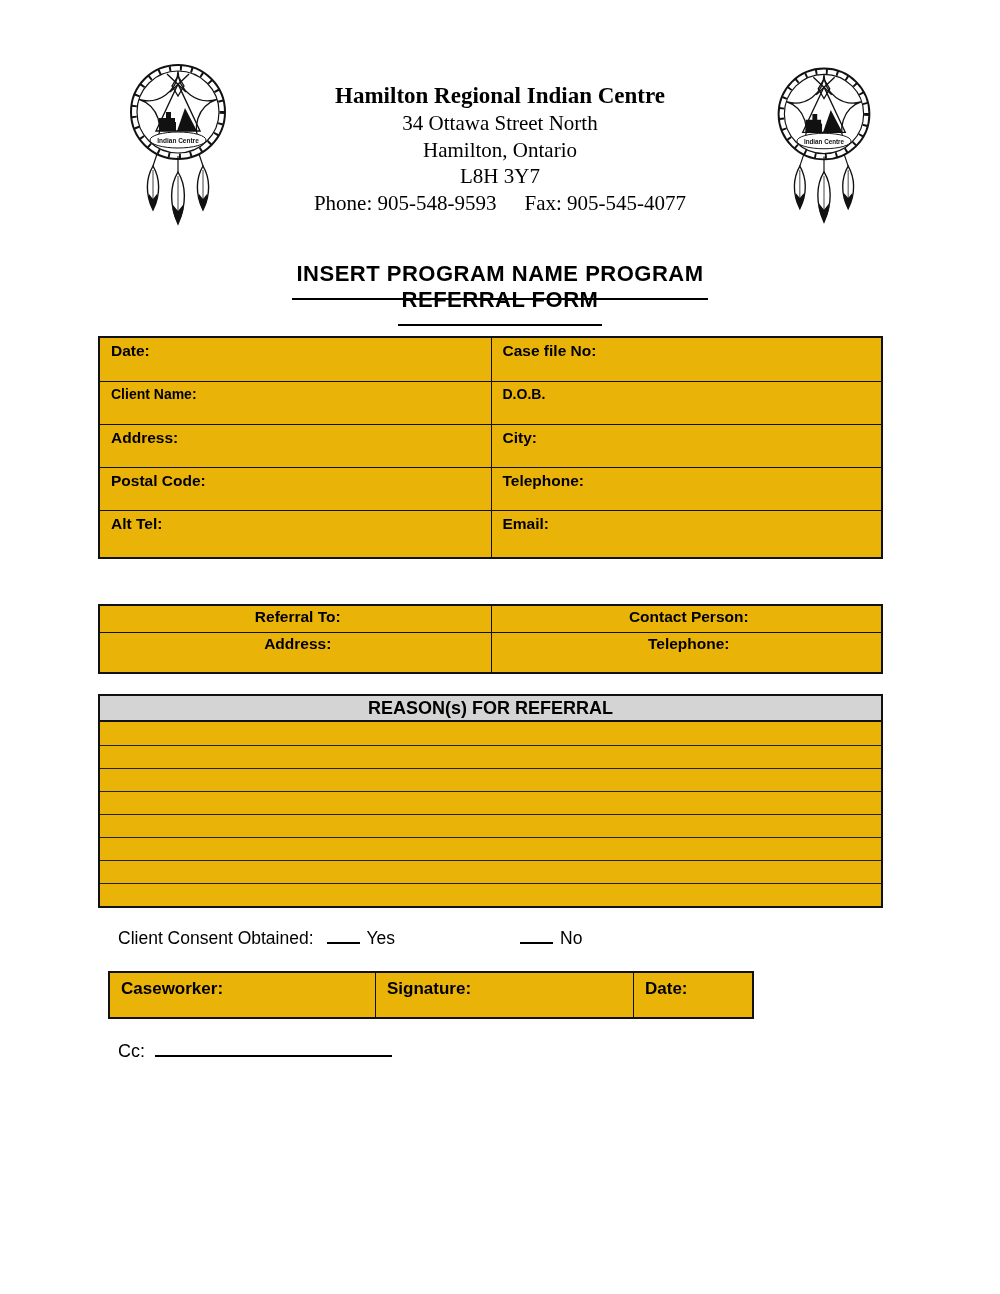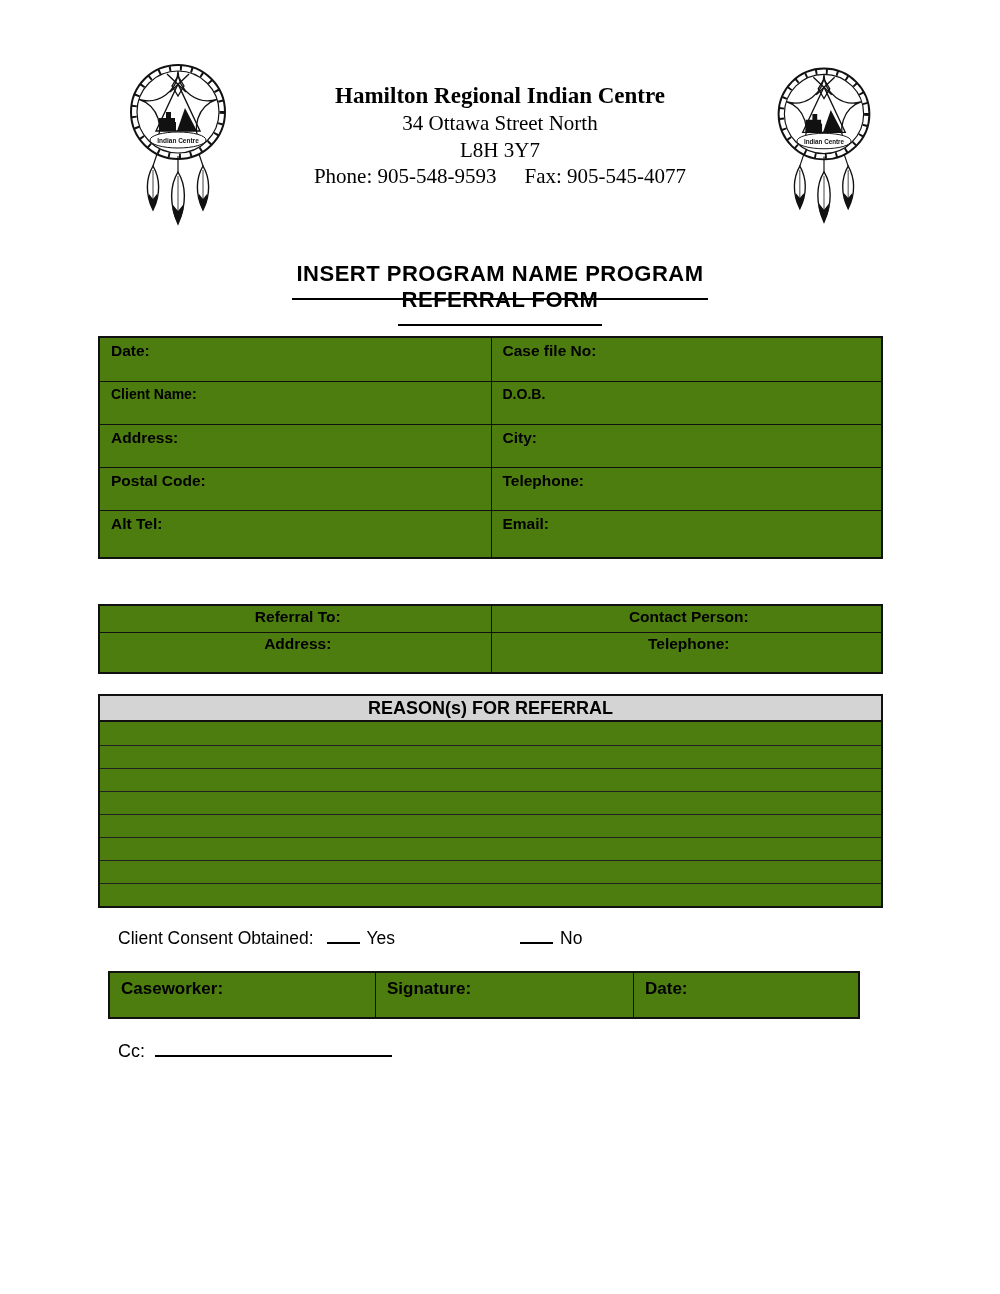--- a/index.html
+++ b/index.html
@@ -32,21 +32,21 @@
 
   
   .form-title {
     position: absolute; left: 0; top: 261px; width: 100%;
     text-align: center; font-weight: bold; font-size: 22px;
     letter-spacing: .5px; line-height: 26px;
   }
   .form-title .u { border-bottom: 2.5px solid #000; padding: 0 4px 12px 4px; }
 
   
-  .tbl { position: absolute; border: 2px solid #111; background: #4d7c0f; }
+  .tbl { position: absolute; border: 2px solid #111; background: #eab308; }
   .grid2 { display: grid; grid-template-columns: 1fr 1fr; }
   .cell {
     padding: 4px 6px 0 11px;
     font-weight: bold; font-size: 15.5px;
     border-top: 1.5px solid #111;
   }
   .cell.small { font-size: 14px; }
   .cell.r0 { border-top: none; }
   .cell.right-col { border-left: 1.5px solid #111; }
 
@@ -73,21 +73,21 @@
     font-size: 17.5px; white-space: nowrap;
   }
   .blank {
     display: inline-block; height: 15px;
     border-bottom: 2px solid #000; vertical-align: baseline;
   }
   .consent .blank { width: 33px; margin: 0 7px 0 13px; }
   .consent .gap  { display: inline-block; width: 112px; }
 
   
-  #signoff { left: 108px; top: 971px; width: 752px; height: 48px; }
+  #signoff { left: 108px; top: 971px; width: 646px; height: 48px; }
   #signoff .grid3 { display: grid; grid-template-columns: 265px 258px 1fr; height: 100%; }
   #signoff .cell { border-top: none; font-size: 17px; padding-top: 6px; }
 
   
   .cc-line { position: absolute; left: 118px; top: 1041px; font-size: 18px; }
   .cc-line .blank { width: 237px; margin-left: 10px; height: 16px; }
 
   .logo svg text {
     font-family: "Liberation Sans", sans-serif;
     font-size: 6.5px; font-weight: bold; fill: #111;
@@ -144,20 +144,21 @@
       <path d="M65,172 C60,162 59,157 60,153 L65,159 L70,153 C71,157 70,162 65,172 Z" fill="#111"></path>
       <path d="M90,114 C83,126 82,142 90,158 C98,142 97,126 90,114 Z" fill="#fff" stroke="#111" stroke-width="1.4"></path>
       <path d="M90,158 C86,150 85,146 86,142 L90,147 L94,142 C95,146 94,150 90,158 Z" fill="#111"></path>
       <path d="M40,118 V150 M65,124 V164 M90,118 V150" stroke="#111" stroke-width=".8"></path>
     </svg>
   </div>
 
   <div class="org-header">
     <div class="org-name">Hamilton Regional Indian Centre</div>
     <div class="org-line">34 Ottawa Street North</div>
+    <div class="org-line">Hamilton, Ontario</div>
     <div class="org-line">L8H 3Y7</div>
     <div class="org-phone">
       <span>Phone: 905-548-9593</span><span class="fax">Fax: 905-545-4077</span>
     </div>
   </div>
 
   <div class="form-title">
     <div><span class="u">INSERT PROGRAM NAME PROGRAM</span></div>
     <div><span class="u">REFERRAL FORM</span></div>
   </div>

